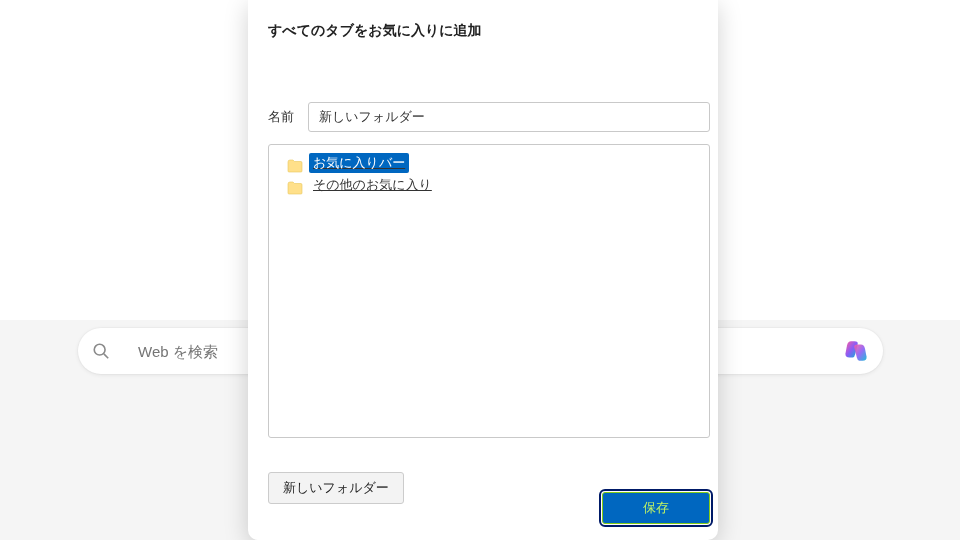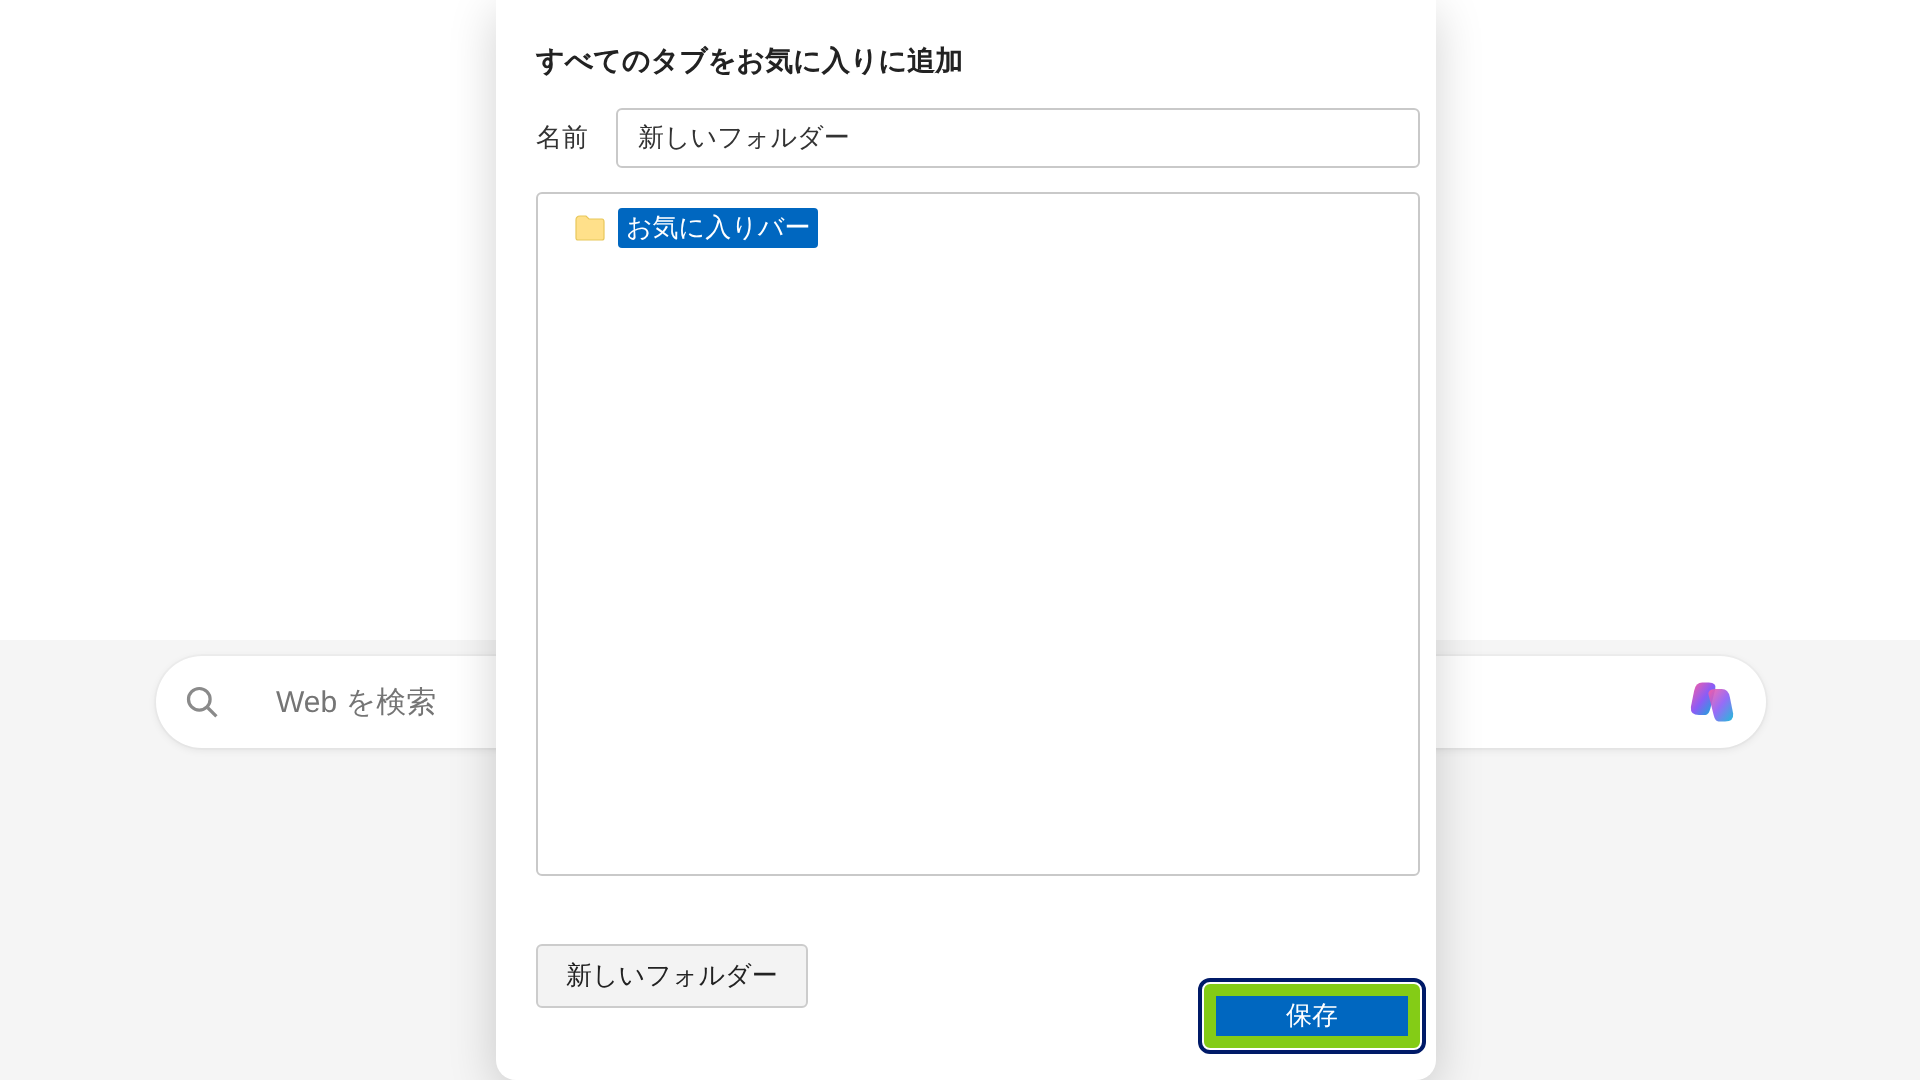--- a/index.html
+++ b/index.html
@@ -56,20 +56,21 @@
     font-size: 14px;
     font-weight: 600;
     color: #222;
     margin-bottom: 14px;
   }
   .name-row {
     display: flex;
     align-items: center;
     gap: 14px;
     margin-bottom: 12px;
+    margin-top: 48px;
   }
   .name-label {
     font-size: 13px;
     color: #333;
     flex: 0 0 auto;
   }
   .name-input {
     flex: 1;
     height: 30px;
     border: 1px solid #c9c9c9;
@@ -81,27 +82,28 @@
   }
   .tree {
     flex: 1;
     border: 1px solid #c9c9c9;
     border-radius: 3px;
     padding: 6px 4px;
     overflow: auto;
   }
   .tree-item {
     display: flex;
-    align-items: center;
+    align-items: flex-end;
     gap: 6px;
     font-size: 13px;
     height: 22px;
     padding-left: 14px;
     cursor: default;
     color: #333;
+    text-decoration: underline;
   }
   .folder-icon {
     width: 16px; height: 14px;
     display: inline-block;
   }
   .tree-label {
     padding: 1px 4px;
     border-radius: 2px;
   }
   .tree-item.selected .tree-label {
@@ -121,22 +123,22 @@
     font-size: 13px;
     border-radius: 3px;
     cursor: pointer;
     border: 1px solid #ccc;
     background: #f3f3f3;
     color: #222;
     padding: 0 14px;
   }
   .btn.primary {
     background: #0067c0;
-    border: 6px solid #84cc16;
-    color: #ffffff;
+    border: 1px solid #84cc16;
+    color: #bef264;
     outline: 2px solid #001a68;
     outline-offset: 1px;
     margin-top: 40px;
   }
 </style>
 </head>
 <body>
 
 <div class="bg-top"></div>
 
@@ -173,20 +175,28 @@
 
   <div class="tree">
     <div class="tree-item selected">
       <span class="folder-icon">
         <svg width="16" height="14" viewBox="0 0 16 14">
           <path d="M1 3 Q1 1 3 1 L6 1 L7.5 2.5 L14 2.5 Q15 2.5 15 4 L15 12 Q15 13 14 13 L2 13 Q1 13 1 12 Z" fill="#ffe08a" stroke="#e8c75a" stroke-width="0.6"></path>
         </svg>
       </span>
       <span class="tree-label">お気に入りバー</span>
     </div>
+    <div class="tree-item">
+      <span class="folder-icon">
+        <svg width="16" height="14" viewBox="0 0 16 14">
+          <path d="M1 3 Q1 1 3 1 L6 1 L7.5 2.5 L14 2.5 Q15 2.5 15 4 L15 12 Q15 13 14 13 L2 13 Q1 13 1 12 Z" fill="#ffe08a" stroke="#e8c75a" stroke-width="0.6"></path>
+        </svg>
+      </span>
+      <span class="tree-label">その他のお気に入り</span>
+    </div>
   </div>
 
   <div class="button-row">
     <button class="btn">新しいフォルダー</button>
     <span class="spacer"></span>
     <button class="btn primary">保存</button>
   </div>
 </div>
 
 </body></html>

